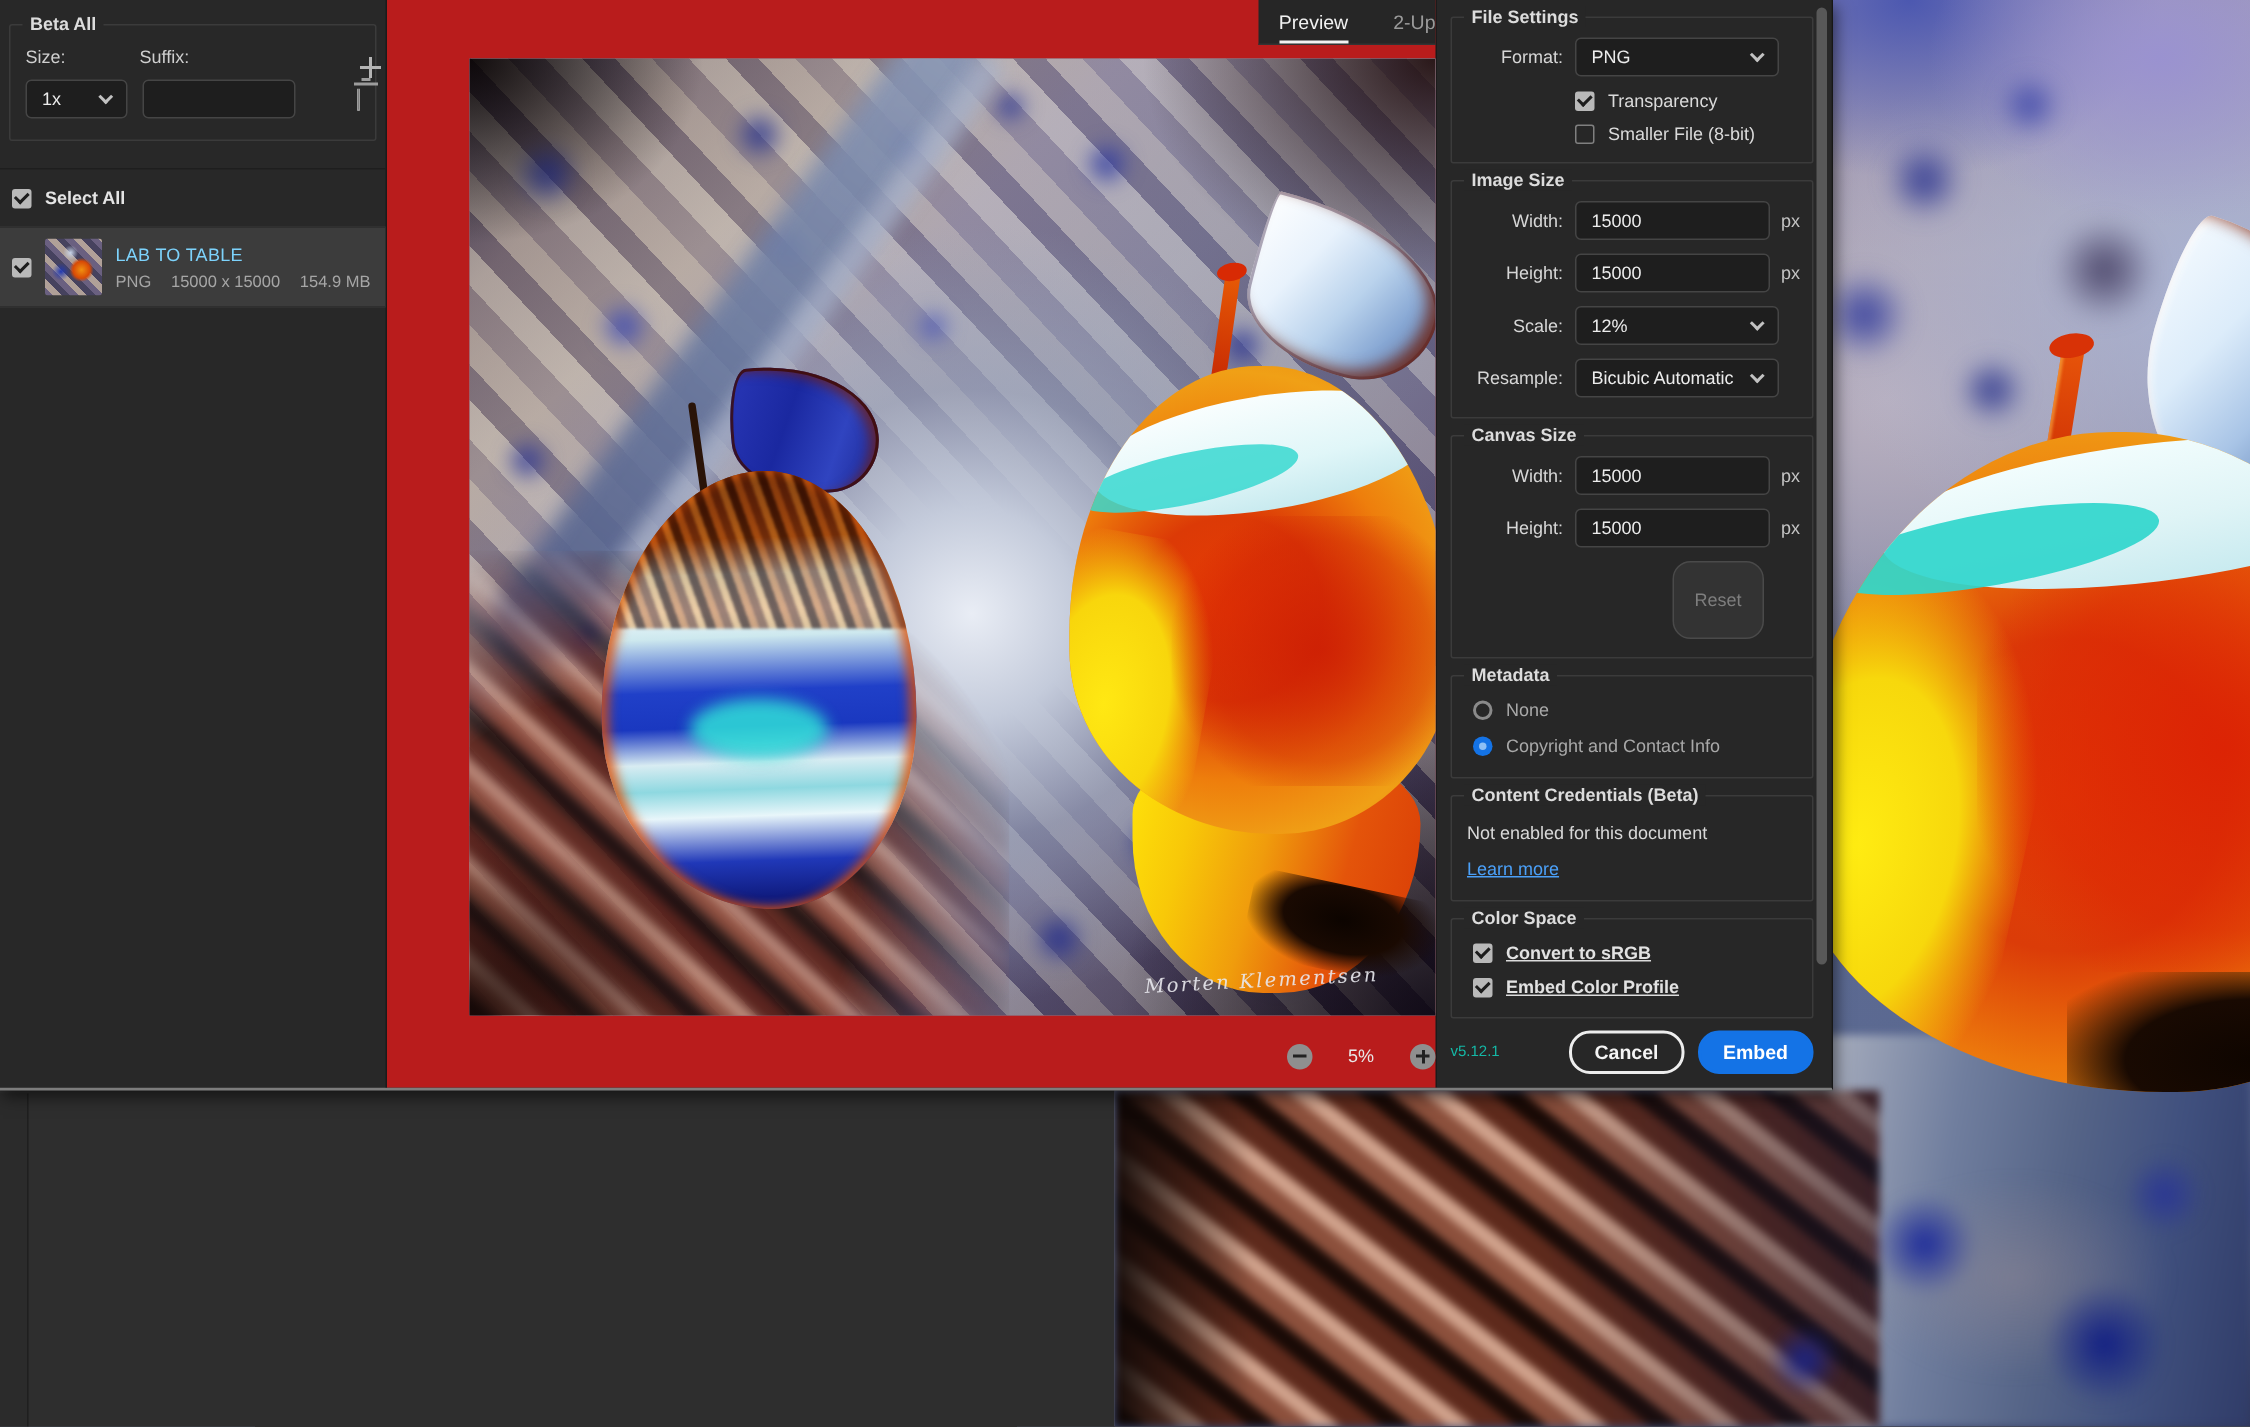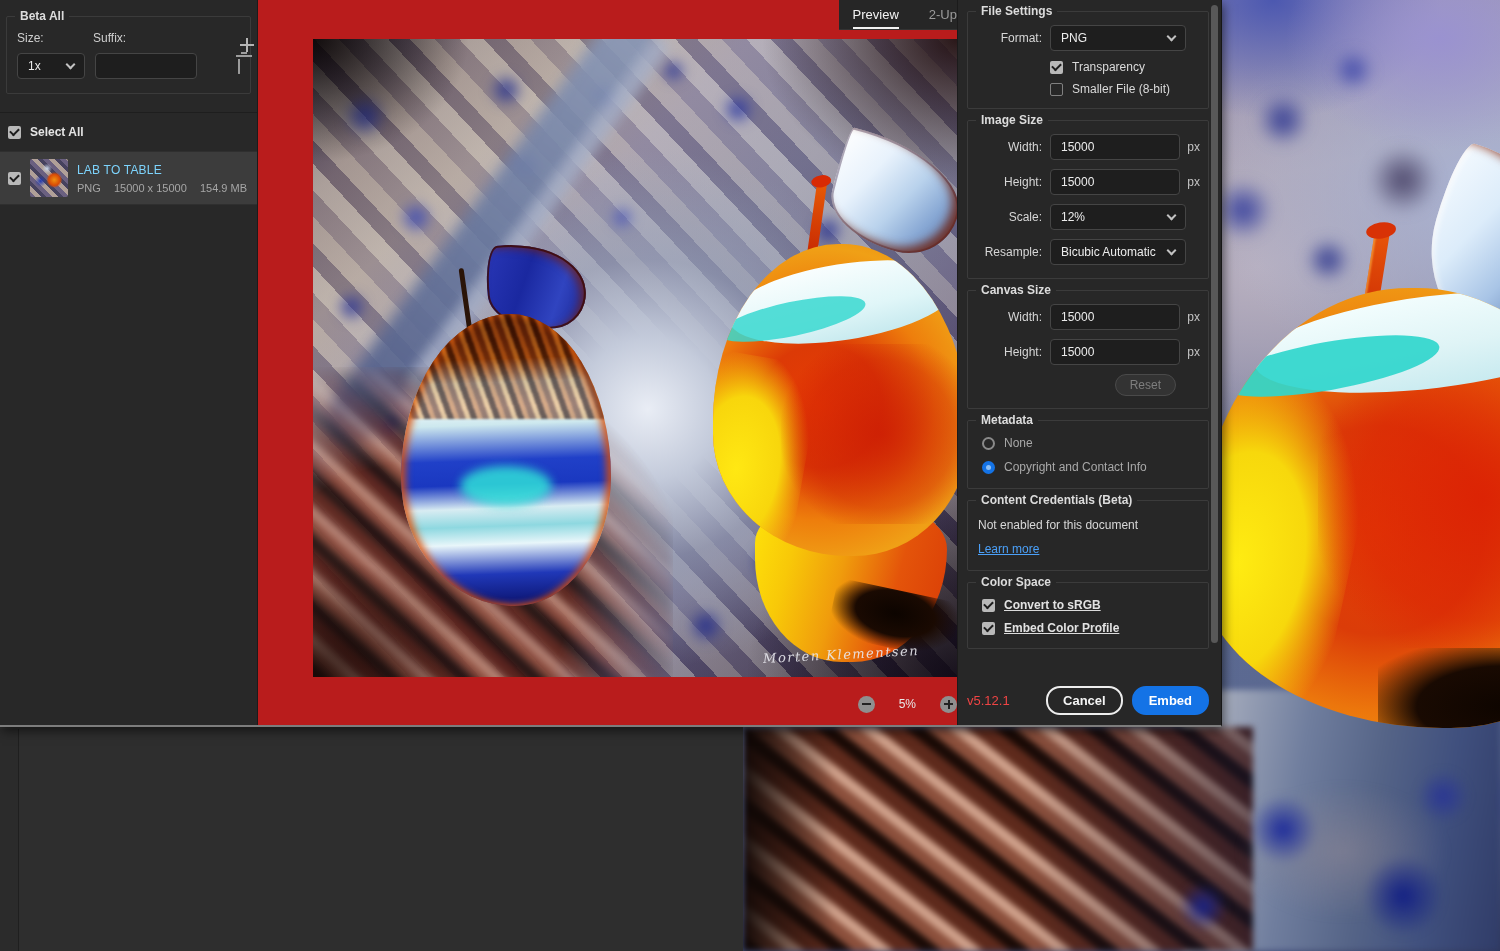--- a/index.html
+++ b/index.html
@@ -233,27 +233,27 @@
   .flabel { width:66px; text-align:right; margin-right:8px; color:#d6d6d6; flex:none; }
   .fsel { width:136px; }
   .finput { width:136px; }
   .funit { margin-left:7px; color:#c4c4c4; }
   .cbrow { display:flex; align-items:center; margin:0 0 8px 74px; }
   .cbrow .lbl, .radrow .lbl { margin-left:9px; color:#dadada; }
   .radrow { display:flex; align-items:center; margin:2px 0 10px 6px; }
   .radrow .lbl { color:#a8a8a8; }
   .reset-row { display:flex; justify-content:flex-end; margin:2px 24px 8px 0; }
   .reset-btn { border:1px solid #4a4a4a; background:#333; color:#7e7e7e; border-radius:12px;
-    font-size:12px; padding:3px 14px; }
+    font-size:12px; padding:18px 14px; }
   .cc-status { color:#d8d8d8; margin:4px 0 10px 2px; }
   .cc-link { color:#4ba0f8; text-decoration:underline; margin:0 0 10px 2px; display:inline-block; cursor:pointer; }
   .cs-row { display:flex; align-items:center; margin:2px 0 9px 6px;text-decoration:underline; }
   .cs-row .lbl { margin-left:9px; color:#e2e2e2; font-weight:bold; }
   .rp-footer { margin-top:auto; display:flex; align-items:center; padding-top:8px; }
-  .version { color:#ef4444; font-size:13px; }
+  .version { color:#14b8a6; font-size:10px; }
   .btn { border-radius:14px; font-size:13px; font-weight:bold; padding:5px 15px; cursor:pointer; font-family:inherit; }
   .btn-cancel { margin-left:auto; background:transparent; border:2px solid #ededed; color:#f4f4f4; }
   .btn-export { margin-left:9px; background:#1473e6; border:2px solid #1473e6; color:#fff; }
   .dialog-scrollbar { position:absolute; right:3px; top:5px; width:7px; height:638px;
     background:#585858; border-radius:4px; cursor:pointer; }
 </style>
 </head>
 <body>
 
 <div class="screen">

